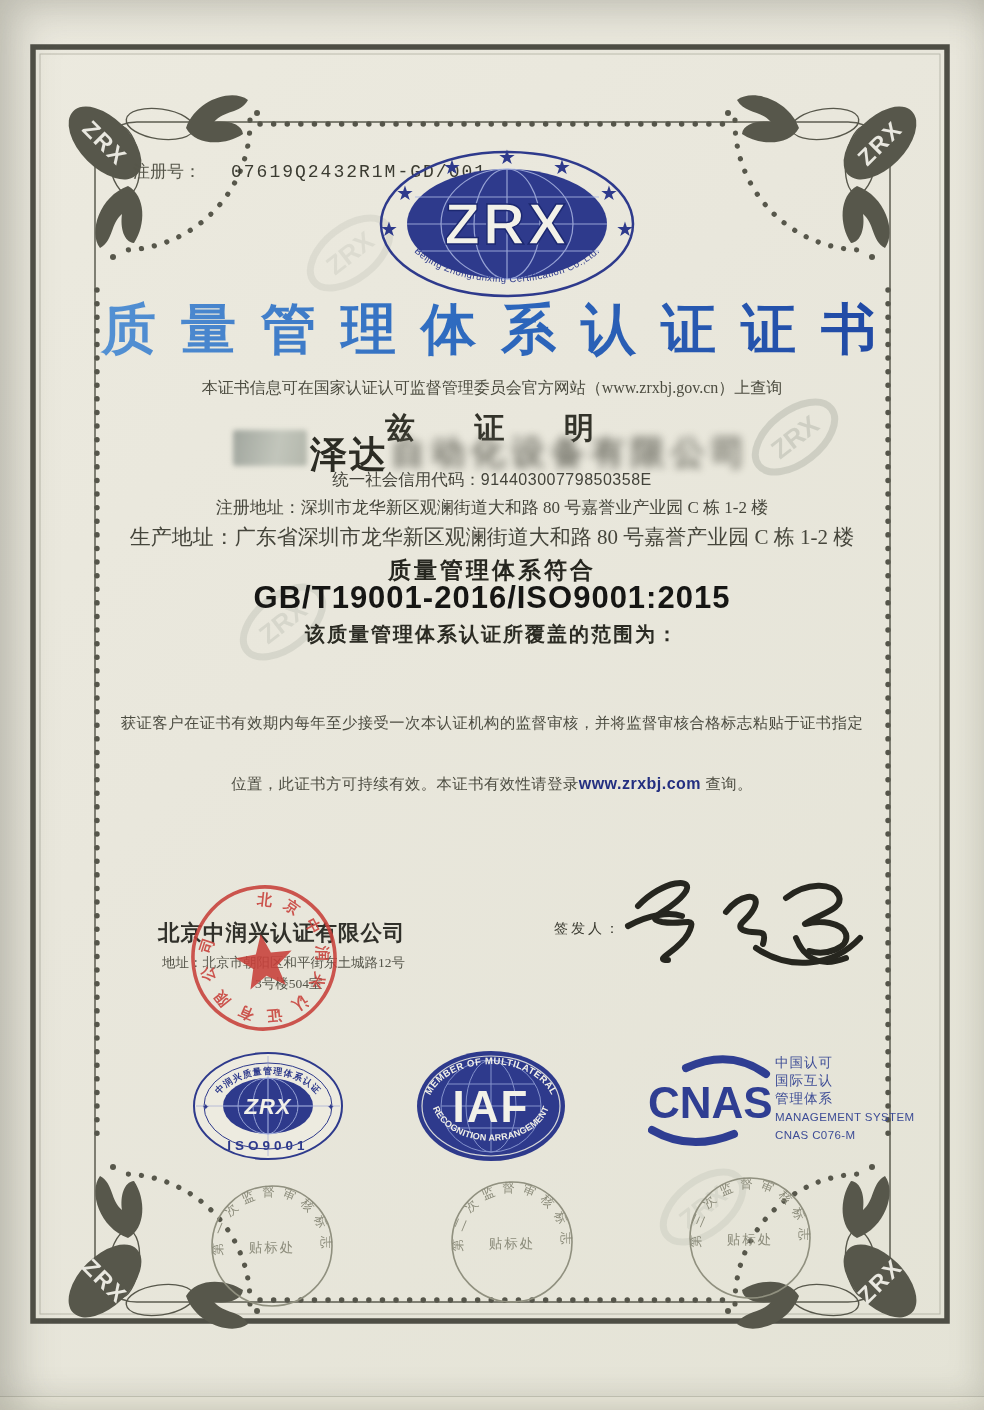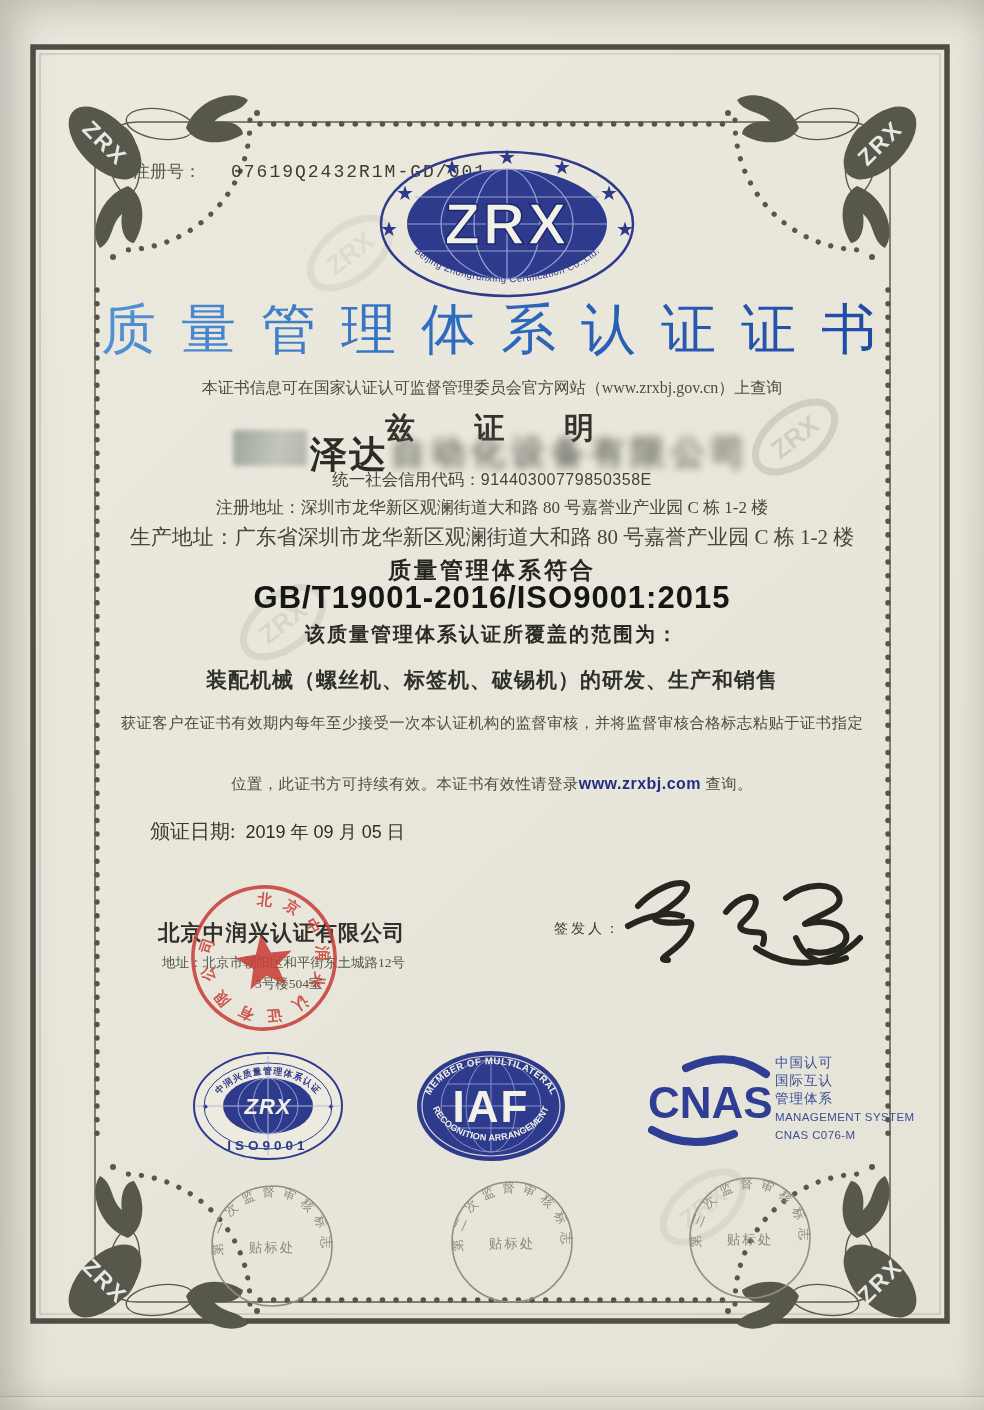--- a/index.html
+++ b/index.html
@@ -7,21 +7,21 @@
     background:linear-gradient(135deg,#eceadf 0%,#e9e7dc 40%,#e4e3d6 100%);
     font-family:"Liberation Serif","DejaVu Serif",serif;color:#3c3c32;}
   .stage::after{content:"";position:absolute;inset:0;pointer-events:none;
     box-shadow:inset 18px 10px 40px rgba(90,90,80,.28), inset -6px -14px 30px rgba(120,120,105,.18);}
   .photo-edge{position:absolute;left:0;right:0;bottom:0;height:13px;background:#f2f0e2;border-top:1px solid #c9c8ba;}
   .abs{position:absolute;}
   .ctr{left:0;right:0;text-align:center;white-space:nowrap;}
   .reg-row{top:160px;left:133px;font-size:17px;color:#56564a;}
   .reg-num{font-family:"Liberation Mono","DejaVu Sans Mono",monospace;color:#3b3b31;
     letter-spacing:2px;margin-left:30px;font-size:18px;}
-  .title{top:293px;font-size:55px;font-weight:normal;letter-spacing:25px;padding-left:18px;
+  .title{top:293px;font-size:55px;font-weight:bold;letter-spacing:25px;padding-left:18px;
     font-family:"Liberation Sans","DejaVu Sans",sans-serif;
     background:linear-gradient(90deg,#5e9cd9 0%,#2f6cc0 45%,#1d419e 100%);
     -webkit-background-clip:text;background-clip:text;color:transparent;}
   .info-line{top:378px;font-size:16px;color:#4b4b3f;}
   .hereby{top:408px;font-size:30px;font-weight:bold;letter-spacing:26px;padding-left:21px;color:#33332a;}
   .company-row{top:430px;left:0;right:0;display:flex;justify-content:center;align-items:flex-start;gap:3px;}
   .blur-block{display:inline-block;width:74px;height:36px;border-radius:3px;
     background:linear-gradient(100deg,#8f968f,#b9beb4 60%,#a6aba0);filter:blur(2.5px);opacity:.8;}
   .company-clear{font-size:37px;font-weight:bold;color:#2c2c24;letter-spacing:2px;}
   .company-blur{font-size:34px;font-weight:bold;color:#5c5c52;letter-spacing:6px;filter:blur(4px);opacity:.85;}
@@ -157,30 +157,26 @@
   </div>
 
   <div class="abs ctr credit">
     <span>统一社会信用代码：</span><b>91440300779850358E</b>
   </div>
   <div class="abs ctr addr1">注册地址：深圳市龙华新区观澜街道大和路 80 号嘉誉业产业园 C 栋 1-2 楼</div>
   <div class="abs ctr addr2">生产地址：广东省深圳市龙华新区观澜街道大和路 80 号嘉誉产业园 C 栋 1-2 楼</div>
   <div class="abs ctr conform">质量管理体系符合</div>
   <div class="abs ctr standard">GB/T19001-2016/ISO9001:2015</div>
   <div class="abs ctr scope-intro">该质量管理体系认证所覆盖的范围为：</div>
-  <div class="abs ctr scope">装配机械（螺丝机、标签机、破锡机）的研发、生产和销售</div>
 
   <div class="abs ctr notice n1">获证客户在证书有效期内每年至少接受一次本认证机构的监督审核，并将监督审核合格标志粘贴于证书指定</div>
   <div class="abs ctr notice n2">
     <span>位置，此证书方可持续有效。本证书有效性请登录</span><span class="url">www.zrxbj.com</span><span> 查询。</span>
   </div>
 
-  <div class="abs issue-date">
-    <span class="date-label">颁证日期:</span><span class="date-val">2019 年 09 月 05 日</span>
-  </div>
 
   <div class="abs issuer-name">北京中润兴认证有限公司</div>
   <div class="abs issuer-a1">地址：北京市朝阳区和平街东土城路12号</div>
   <div class="abs issuer-a2">3号楼504室</div>
   <div class="abs signer">签发人：</div>
 
   <svg class="abs" style="left:184px;top:878px;transform:rotate(-8deg)" width="160" height="160" viewBox="0 0 160 160" opacity="0.88">
     <circle cx="80" cy="80" r="71" fill="none" stroke="#c8403a" stroke-width="3.6"></circle>
     <path d="M80 56 L87.6 75.4 L108.4 76.3 L92.2 89.3 L97.8 109.4 L80 98 L62.2 109.4 L67.8 89.3 L51.6 76.3 L72.4 75.4 Z" fill="#c8403a"></path>
     <defs>

